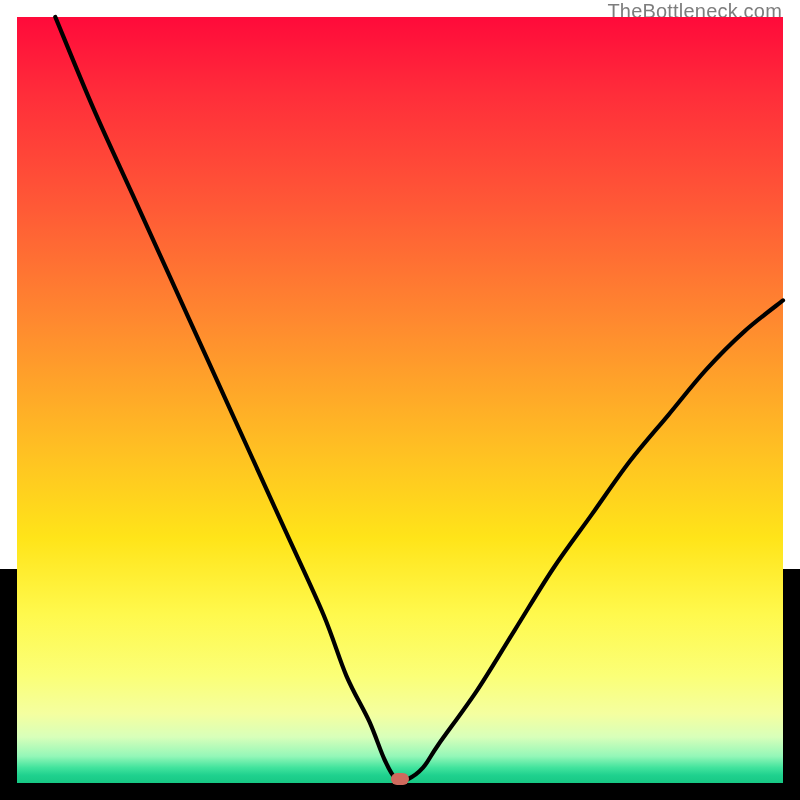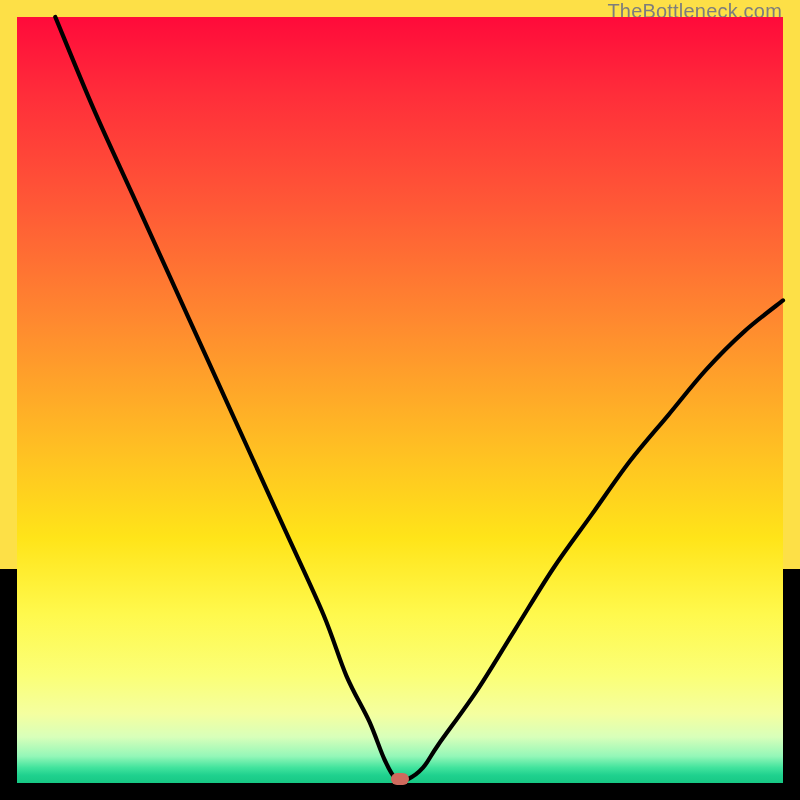--- a/index.html
+++ b/index.html
@@ -8,21 +8,21 @@
     width: 800px;
     height: 800px;
     background: #000;
     overflow: hidden;
     font-family: Arial, Helvetica, sans-serif;
   }
   .frame {
     position: relative;
     width: 800px;
     height: 569px;
-    background: #fde047;
+    background: #ffffff;
   }
   .plot-area {
     position: absolute;
     left: 17px;
     top: 17px;
     width: 766px;
     height: 766px;
     
     background: linear-gradient(
       to bottom,

